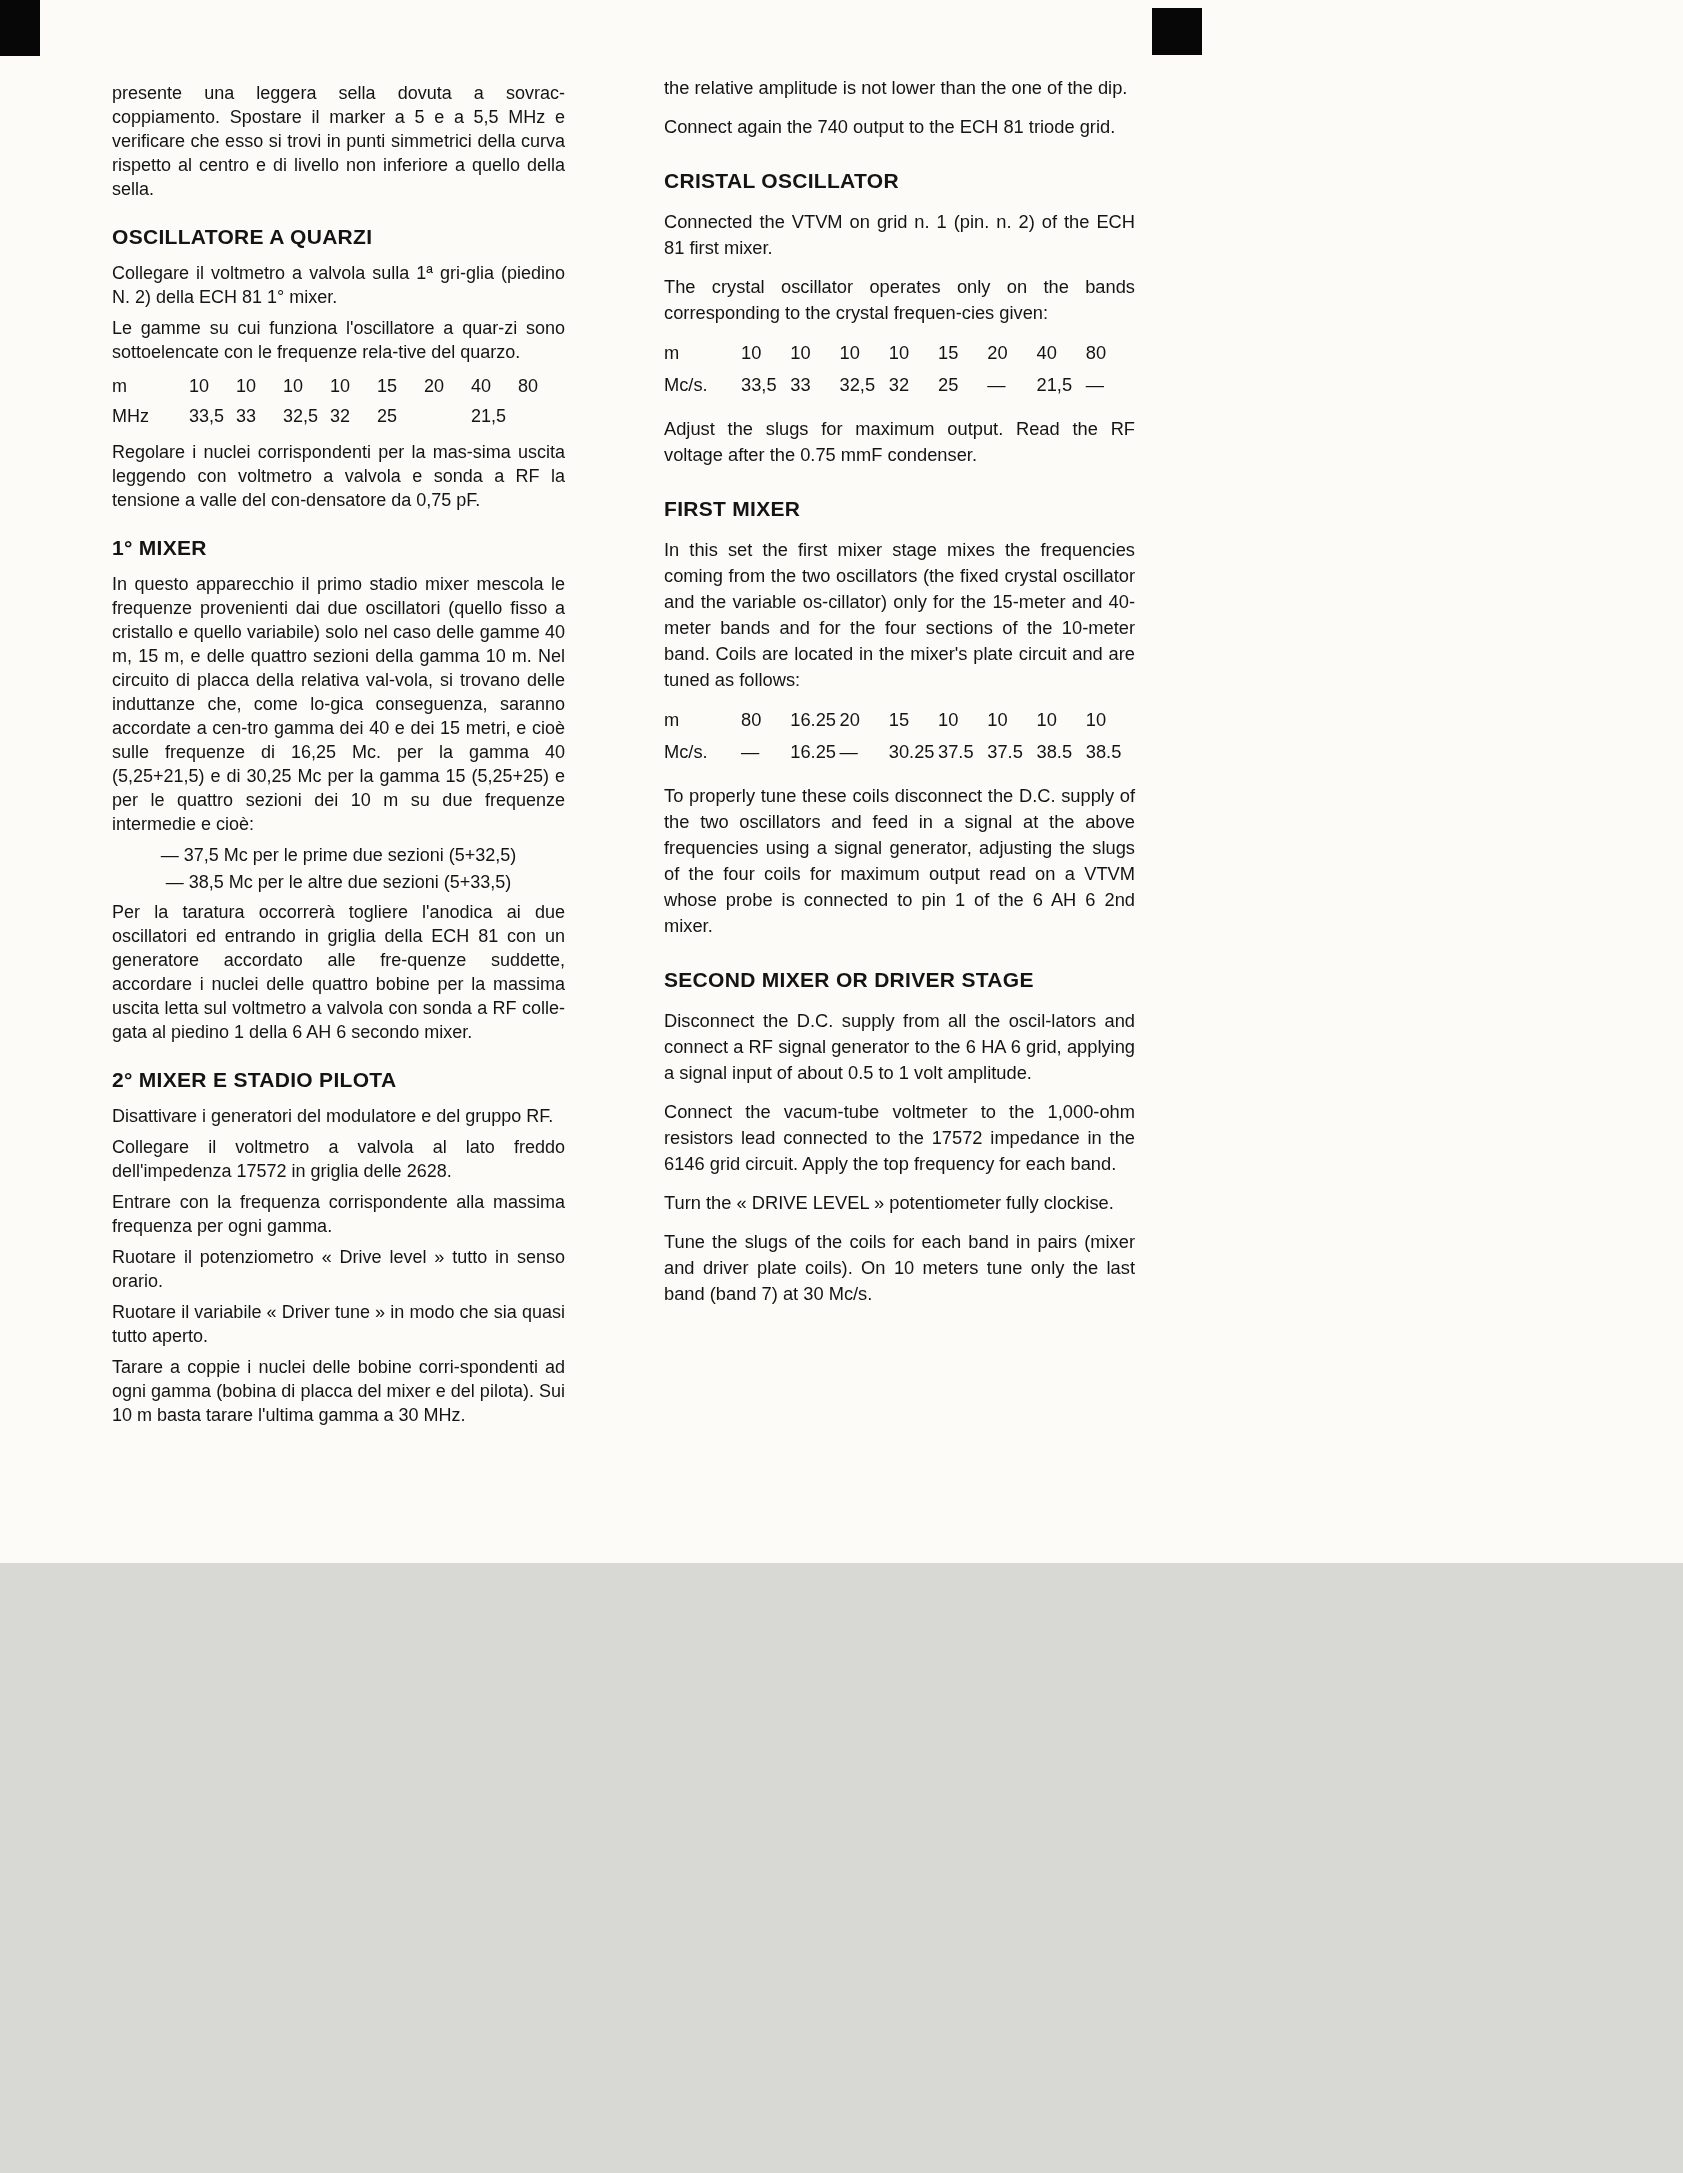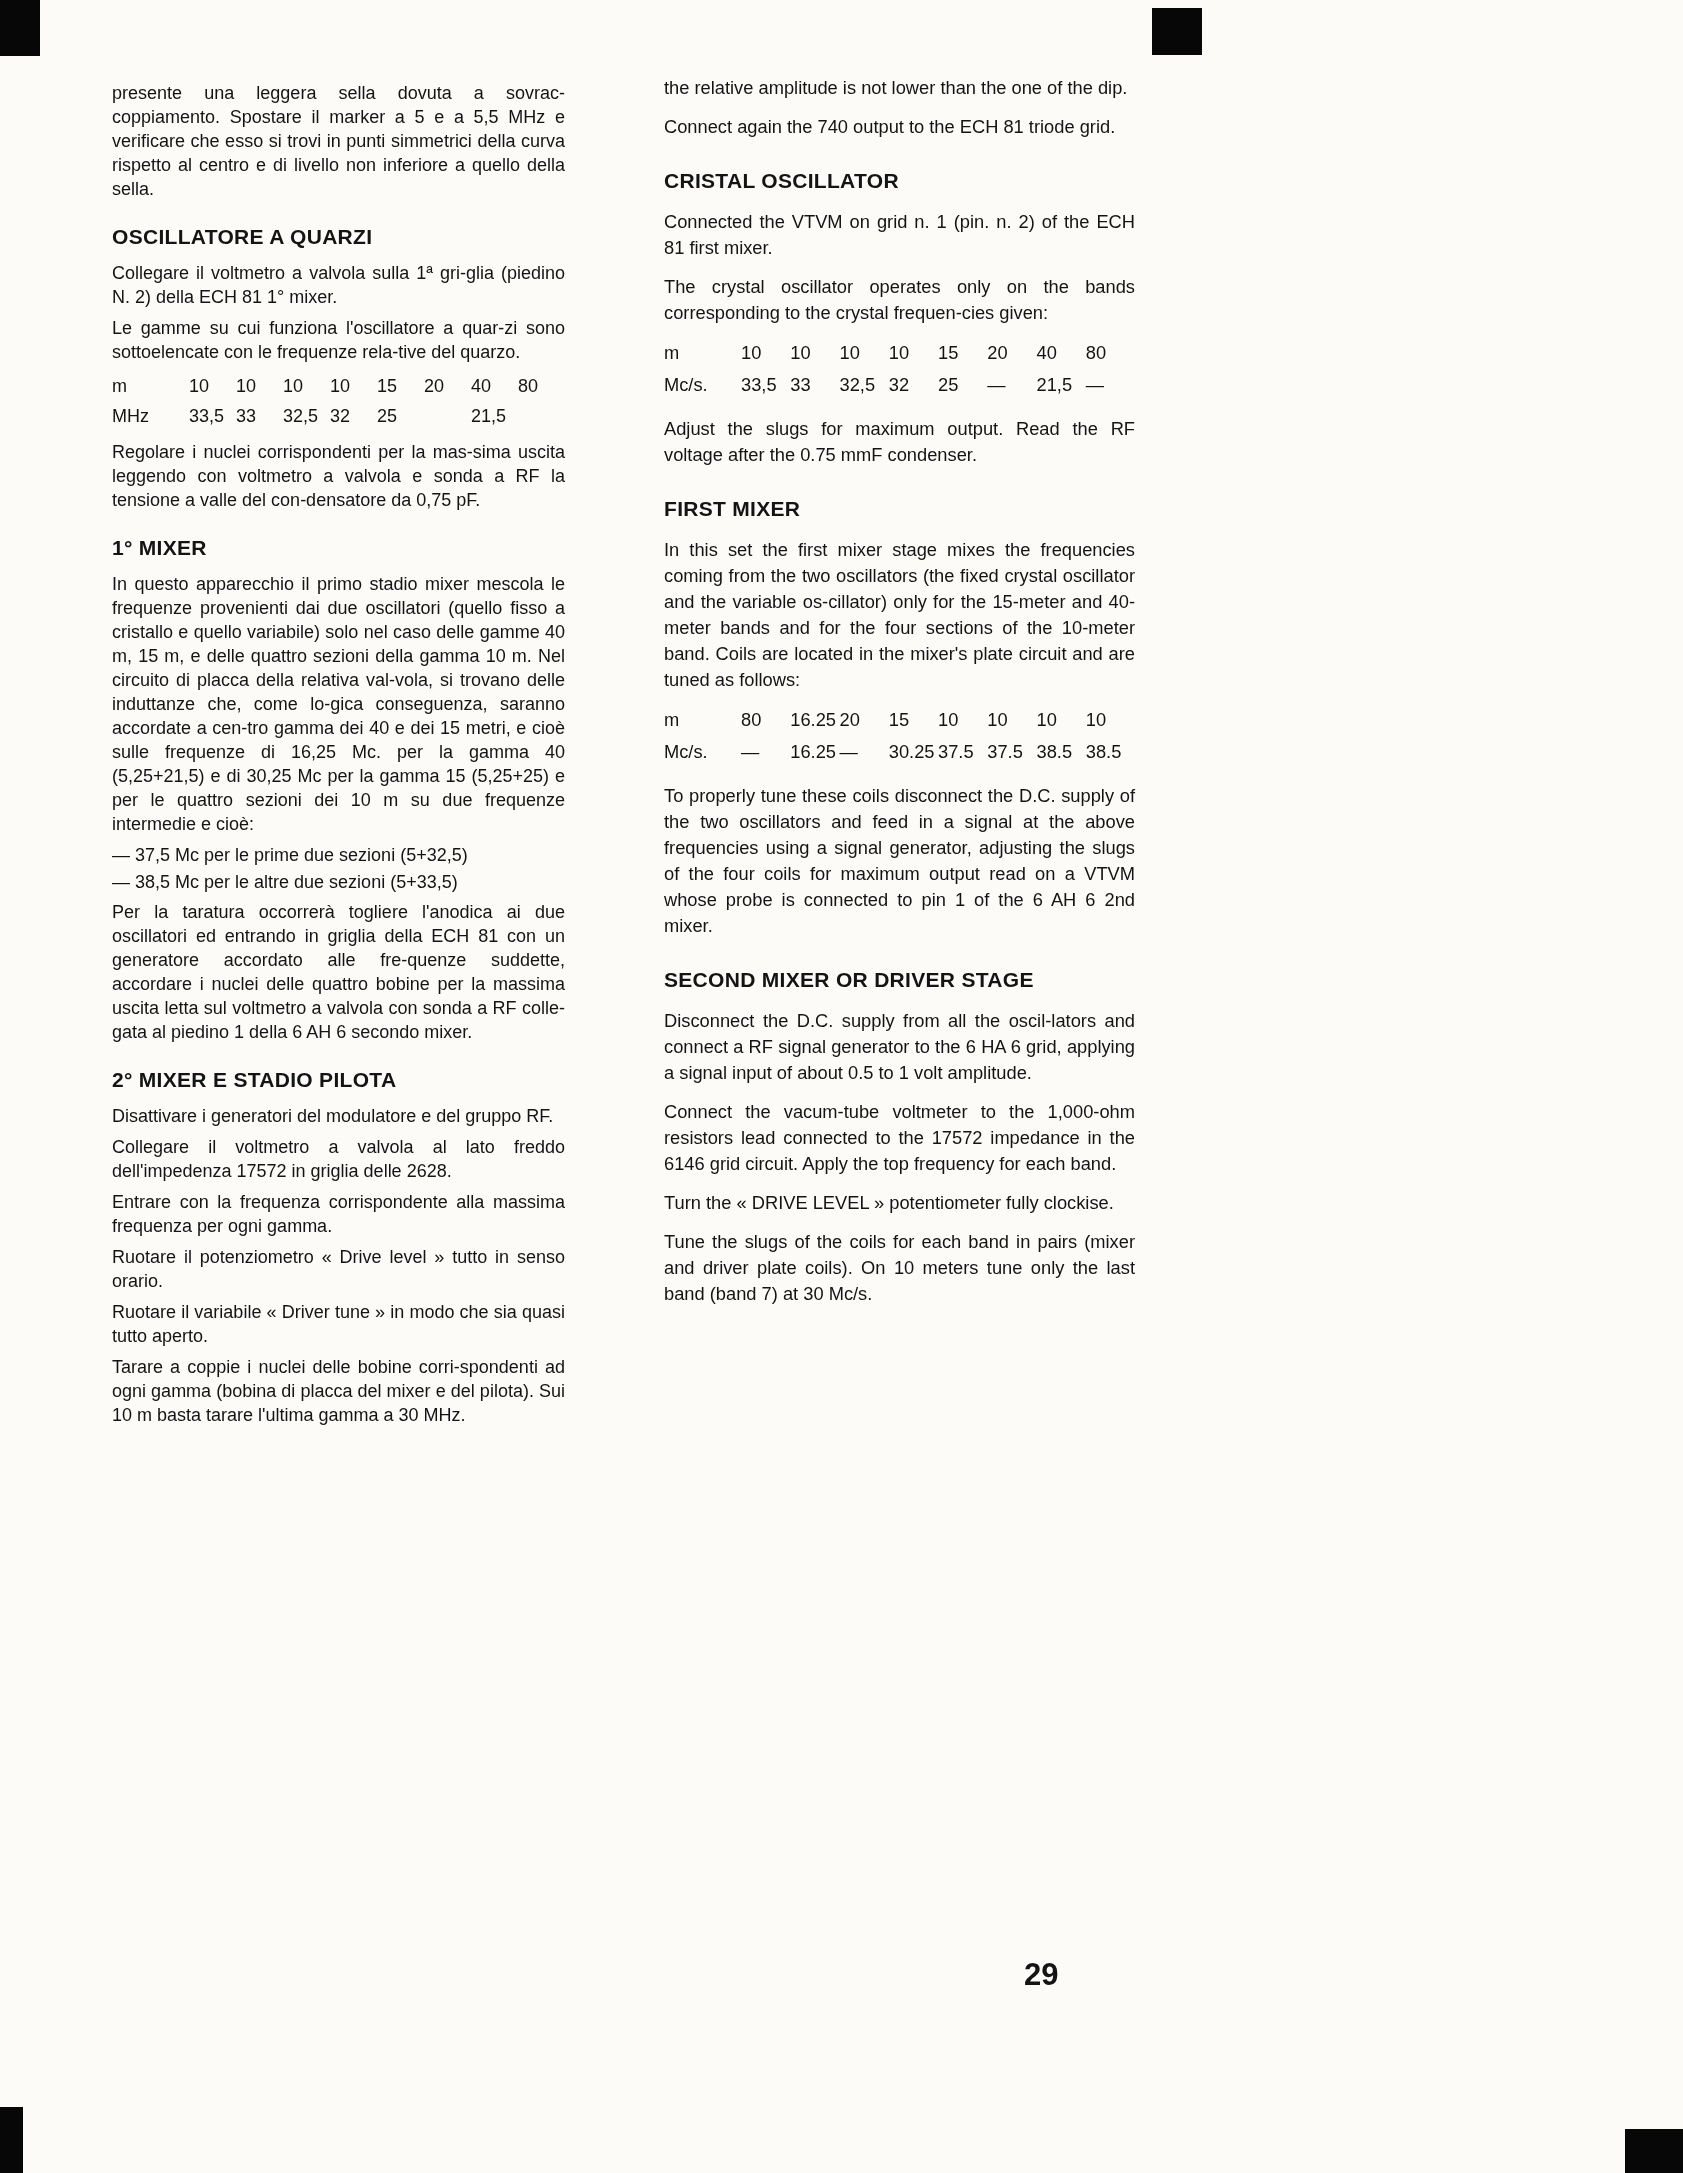--- a/index.html
+++ b/index.html
@@ -1,20 +1,20 @@
 <!DOCTYPE html>
 <html><head>
 <meta charset="utf-8">
 <style>
   html, body { margin: 0; padding: 0; }
   body { background: #d8d8d4; }
   .page {
     position: relative;
     width: 1683px;
-    height: 2173px;
+    height: 1563px;
     margin: 0 auto;
     background: #fcfbf8;
     color: #141414;
     font-family: "Liberation Sans", sans-serif;
     overflow: hidden;
   }
   .mark { position: absolute; background: #070707; }
   .mark-tl { left: 0;      top: 0;      width: 40px; height: 56px; }
   .mark-tr { left: 1152px; top: 8px;    width: 50px; height: 47px; }
   .mark-bl { left: 0;      top: 2107px; width: 23px; height: 66px; }
@@ -39,21 +39,21 @@
   .freq-table {
     display: grid;
     grid-template-columns: 77px repeat(8, 1fr);
     row-gap: 6px;
     margin: 10px 0 12px;
     text-align: left;
   }
   .col-right .freq-table { margin: 14px 0 18px; }
   .tc { white-space: nowrap; }
 
-  .dash-item { margin: 0 0 3px; text-align: left; }
+  .dash-item { margin: 0 0 3px; text-align: center; }
 
   .page-number {
     position: absolute;
     left: 1024px;
     top: 1957px;
     font-size: 31px;
     font-weight: bold;
   }
 </style>
 </head>

